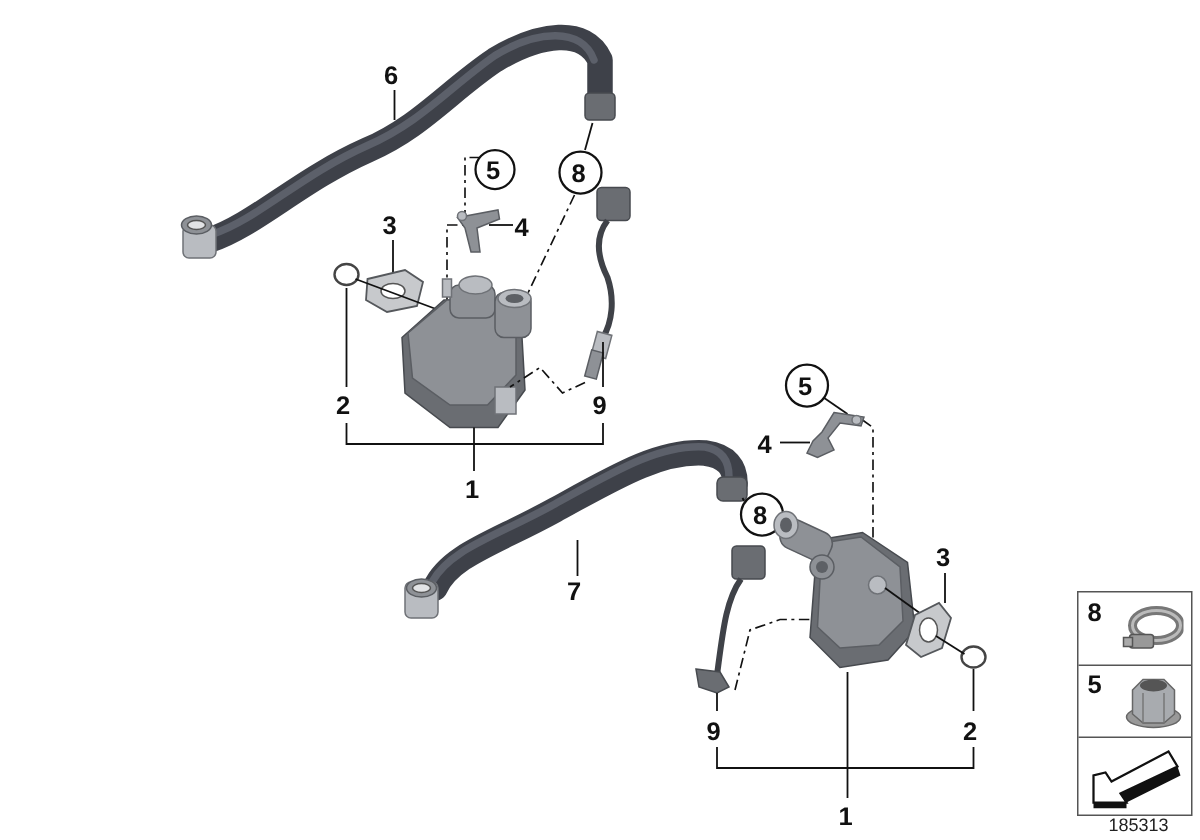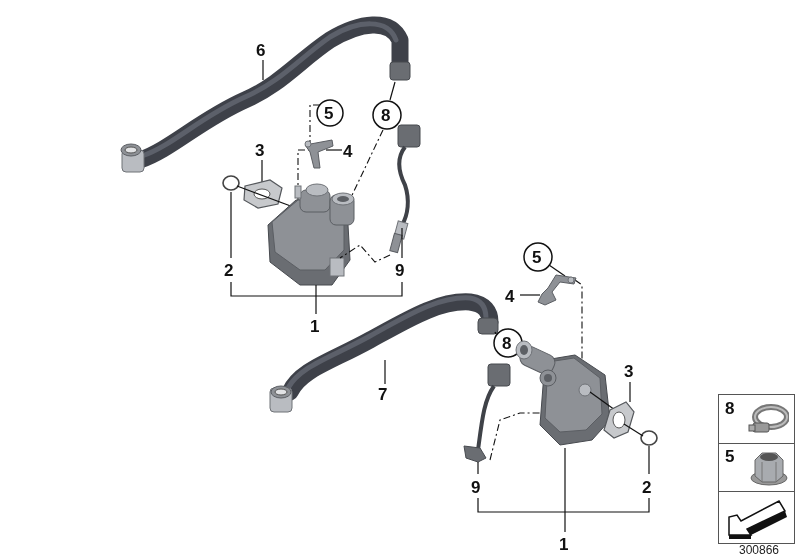--- a/index.html
+++ b/index.html
@@ -183,13 +183,13 @@
     </svg>
   </div>
   <div class="legend-cell" style="top:96px; height:52px; border-bottom:none;">
     <svg style="position:absolute; left:6px; top:6px;" width="64" height="42" viewBox="0 0 64 42">
       <path d="M4,20 L4,38 L26,38 L22,32 L60,14 L54,4 L16,24 L12,18 Z" fill="#fff" stroke="#111" stroke-width="1.5"></path>
       <path d="M4,38 L26,38 L26,42 L4,42 Z" fill="#111"></path>
       <path d="M22,32 L60,14 L62,20 L26,38 Z" fill="#111"></path>
     </svg>
   </div>
 </div>
-<div id="ref-number">300866</div>
+<div id="ref-number">185313</div>
 
 </body></html>

